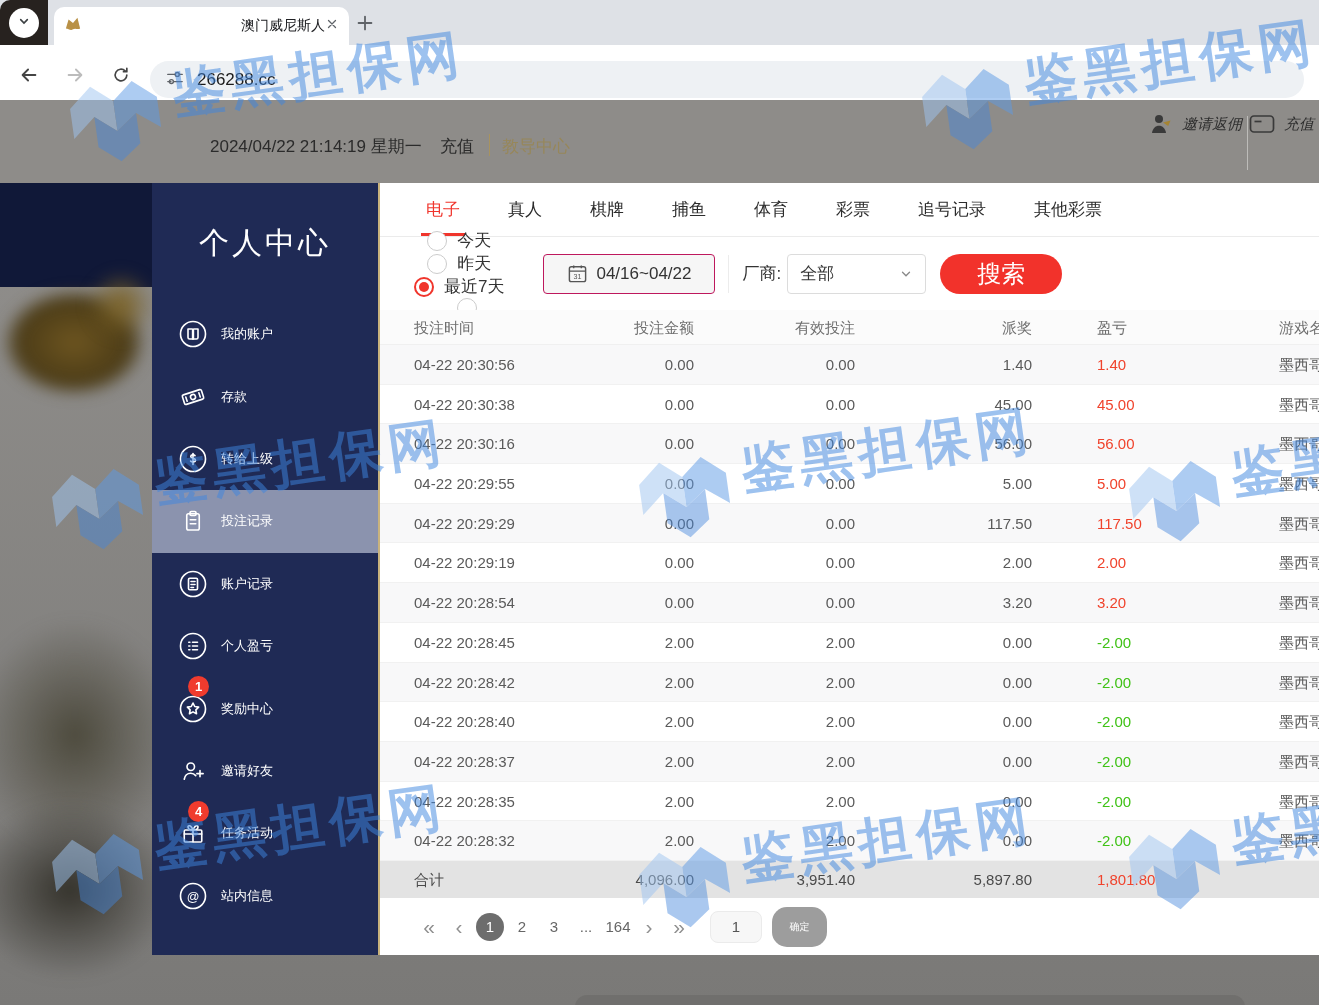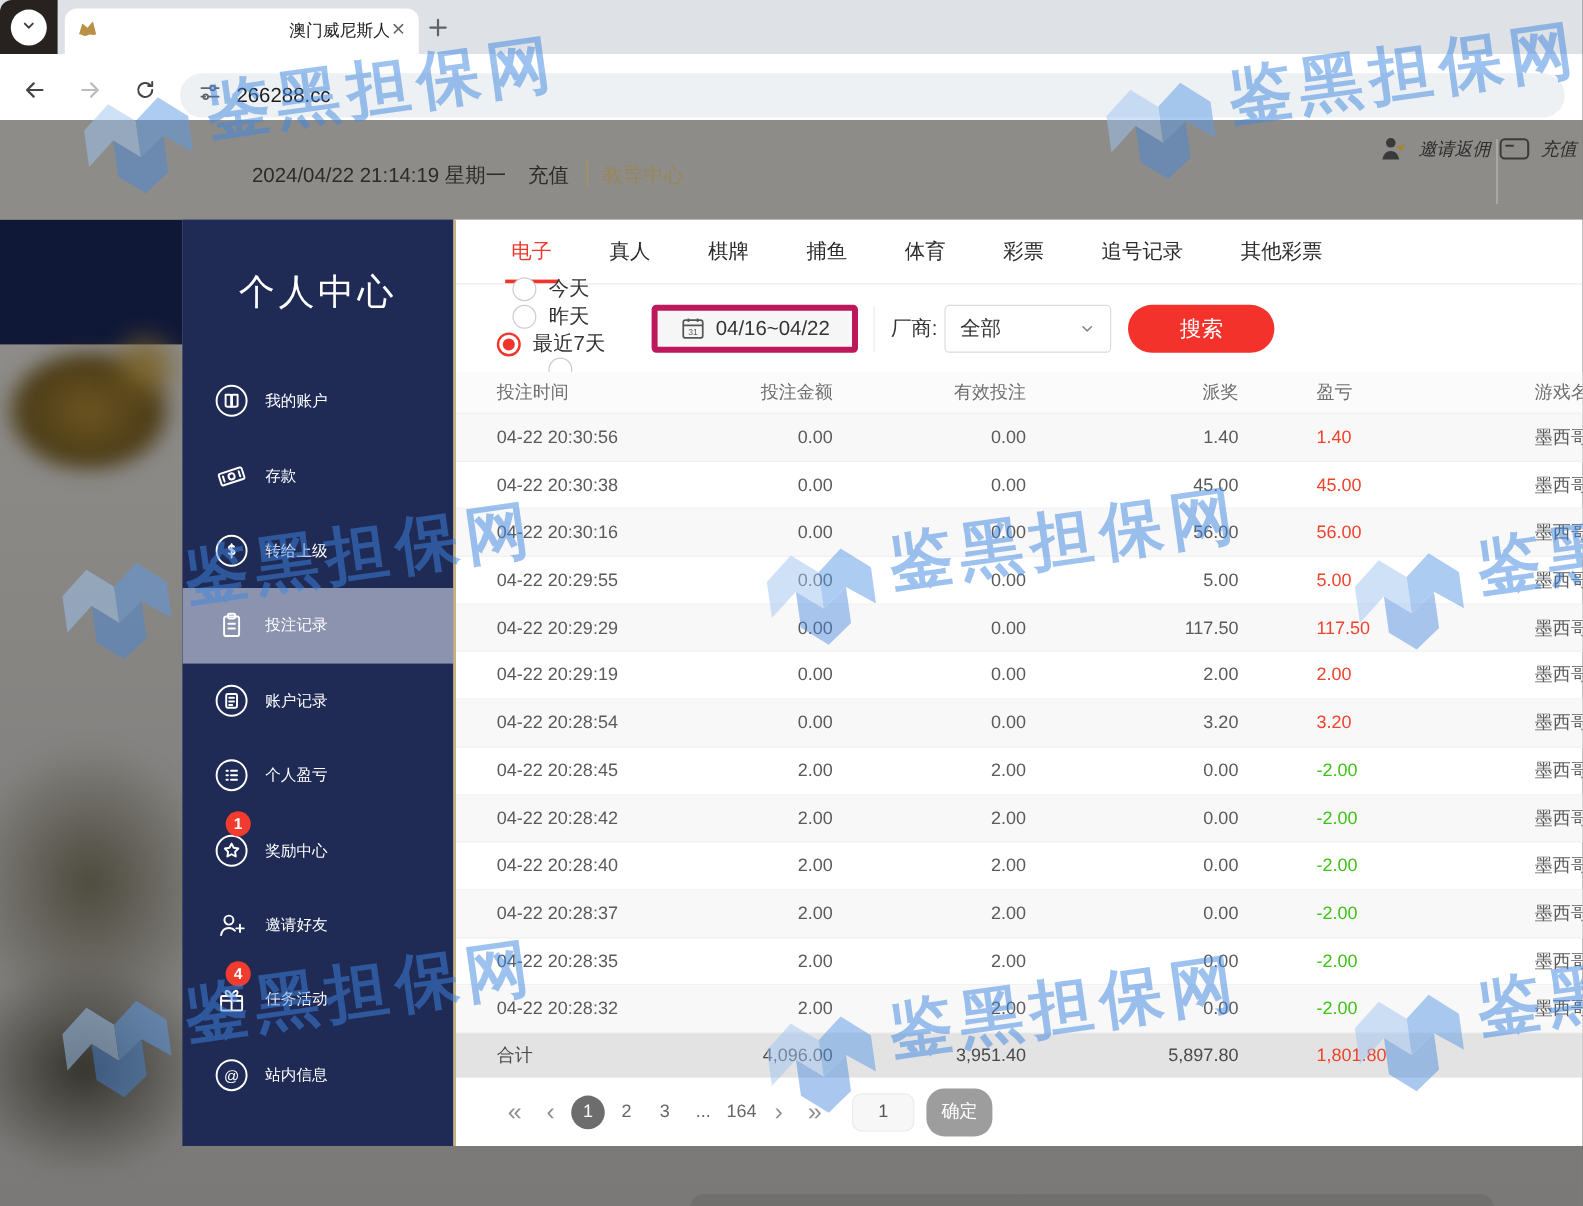--- a/index.html
+++ b/index.html
@@ -58,27 +58,27 @@
   .tab-item[data-active="true"]{color:#f0352c;}
   .tab-item[data-active="true"]::after{content:'';position:absolute;left:-5px;right:-5px;bottom:0;height:3px;background:#f0352c;}
 
   .filterbar{position:absolute;left:0;top:54px;width:100%;height:73px;display:flex;align-items:center;padding-left:34px;}
   .radio-opt{display:flex;align-items:center;cursor:pointer;}
   .radio{width:20px;height:20px;border-radius:50%;border:1.5px solid #ccc;background:#fff;margin-right:10px;position:relative;flex:none;}
   .radio-opt[data-checked="true"] .radio{border:2px solid #f0352c;}
   .radio-opt[data-checked="true"] .radio::after{content:'';position:absolute;inset:3px;background:#f0352c;border-radius:50%;}
   .r-label{font-size:17px;color:#333;margin-right:25px;}
   .r-label:empty{margin-right:0;}
-  .datebox{width:172px;height:40px;background:#f6f6f6;border:5px solid #be185d;border-radius:4px;display:flex;align-items:center;justify-content:center;gap:8px;margin-left:14px;cursor:pointer;}
+  .datebox{width:172px;height:40px;background:#f6f6f6;border:1px solid #be185d;border-radius:4px;display:flex;align-items:center;justify-content:center;gap:8px;margin-left:14px;cursor:pointer;}
   .datebox span{font-size:17px;color:#333;}
   .fdiv{width:1px;height:38px;background:#ececec;margin:0 13px;}
   .vendor-label{font-size:17px;color:#333;}
   .vendor-select{width:139px;height:40px;border:1px solid #dcdcdc;border-radius:4px;background:#fff;display:flex;align-items:center;justify-content:space-between;padding:0 12px;margin-left:6px;cursor:pointer;}
   .vendor-select span{font-size:17px;color:#333;}
-  .search-btn{width:122px;height:40px;border-radius:20px;background:#f2322b;color:#fff;font-size:18px;display:flex;align-items:center;justify-content:center;margin-left:14px;cursor:pointer;border:none;}
+  .search-btn{width:122px;height:40px;border-radius:20px;background:#f2322b;color:#fff;font-size:24px;display:flex;align-items:center;justify-content:center;margin-left:14px;cursor:pointer;border:none;}
 
   .table{position:absolute;left:0;top:127px;width:100%;}
   .trow{position:relative;width:100%;}
   .trow .cell{position:absolute;top:0;font-size:15px;white-space:nowrap;}
   .c-time{left:34px;}
   .c-bet{left:120px;width:194px;text-align:right;}
   .c-valid{left:320px;width:155px;text-align:right;}
   .c-payout{left:480px;width:172px;text-align:right;}
   .c-pnl{left:717px;}
   .c-game{left:899px;}
@@ -91,21 +91,21 @@
   .t-row[data-color="green"] .c-pnl{color:#3fc216;}
   .t-total{height:37px;background:#e3e3e3;}
   .t-total .cell{line-height:37px;color:#4a4a4a;}
   .t-total .c-pnl{color:#f0432c;}
 
   .pagination{position:absolute;left:0;top:715px;width:100%;height:57px;display:flex;align-items:center;padding-left:34px;}
   .pg-btn{min-width:30px;height:28px;display:flex;align-items:center;justify-content:center;font-size:21px;color:#8f8f8f;cursor:pointer;}
   .pg-num{width:28px;height:28px;border-radius:50%;display:flex;align-items:center;justify-content:center;font-size:15px;color:#666;margin:0 2px;cursor:pointer;}
   .pg-num[data-current="true"]{background:#6d6d6d;color:#fff;}
   .pg-input{width:52px;height:32px;background:#f7f7f7;border:1px solid #ebebeb;border-radius:8px;text-align:center;font-size:15px;color:#555;margin-left:16px;outline:none;}
-  .pg-confirm{width:55px;height:40px;border-radius:15px;background:#9d9d9d;color:#fff;font-size:15px;display:flex;align-items:center;justify-content:center;margin-left:10px;cursor:pointer;border:none;}
+  .pg-confirm{width:55px;height:40px;border-radius:15px;background:#9d9d9d;color:#fff;font-size:10px;display:flex;align-items:center;justify-content:center;margin-left:10px;cursor:pointer;border:none;}
 
   
   .wm-layer{left:0;top:0;width:1319px;height:1005px;z-index:60;pointer-events:none;}
   .wm{position:absolute;display:flex;gap:8px;transform:rotate(-8deg);opacity:.5;}
   .wm-text{font-size:53px;font-weight:bold;color:#3e86e0;letter-spacing:6px;white-space:nowrap;line-height:1;margin-top:2px;}
   .wm1{left:66px;top:52px;}  .wm2{left:918px;top:40px;}
   .wm3{left:48px;top:440px;} .wm4{left:635px;top:428px;} .wm5{left:1125px;top:432px;}
   .wm6{left:48px;top:805px;} .wm7{left:635px;top:818px;} .wm8{left:1125px;top:800px;}
 </style>
 </head>

